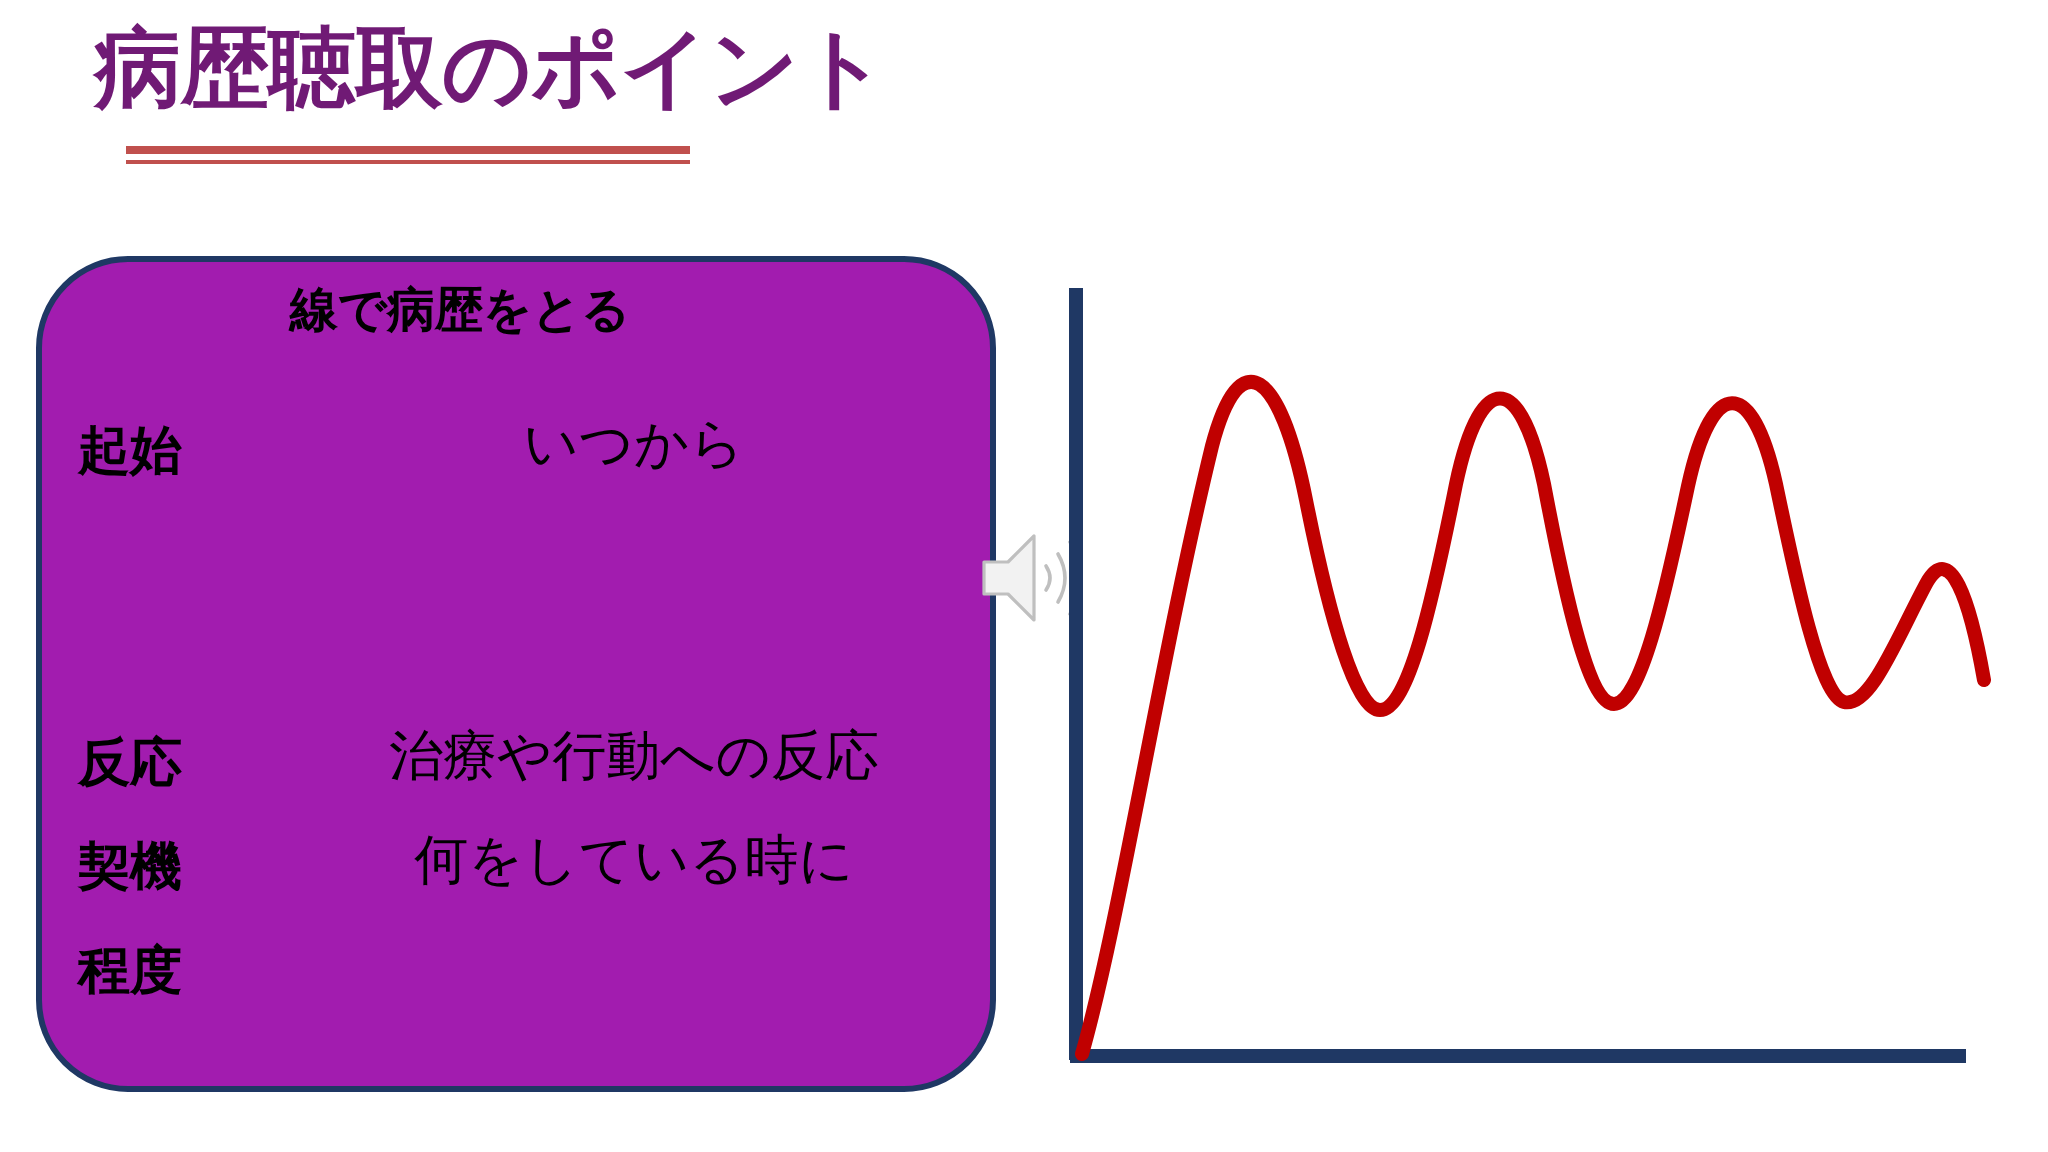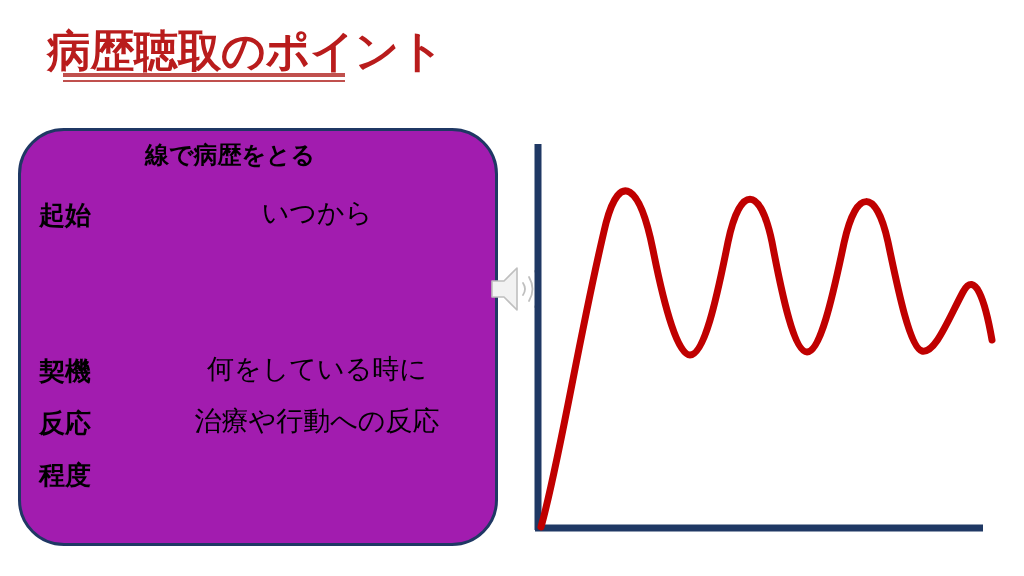--- a/index.html
+++ b/index.html
@@ -23,26 +23,26 @@
   #title-block {
     position: absolute;
     left: 47px;
     top: 6px;
     width: 480px;
     height: 86px;
   }
   #page-title {
     position: absolute;
     left: 0;
-    top: 16px;
+    top: 0;
     margin: 0;
     font-size: 44px;
     line-height: 58px;
     font-weight: bold;
-    color: #b91c1c;
+    color: #701a75;
     letter-spacing: -0.5px;
     white-space: nowrap;
     font-family: "DejaVu Sans", "Liberation Sans", sans-serif;
   }
   #title-rule {
     position: absolute;
     left: 16px;
     top: 67px;
     width: 282px;
     height: 9px;
@@ -90,21 +90,21 @@
   #history-rows {
     position: absolute;
     left: 0;
     top: 58px;
     width: 100%;
   }
   .history-row {
     position: relative;
     height: 52px;
     display: flex;
-    align-items: center;
+    align-items: flex-end;
   }
   .row-label {
     width: 130px;
     padding-left: 18px;
     box-sizing: border-box;
     font-size: 26px;
     line-height: 30px;
     font-weight: bold;
     color: #000000;
     white-space: nowrap;
@@ -163,27 +163,27 @@
         <div class="row-value">いつから</div>
       </div>
 
       <div class="history-row">
       </div>
 
       <div class="history-row">
       </div>
 
       <div class="history-row">
+        <div class="row-label">反応</div>
+        <div class="row-value">治療や行動への反応</div>
+      </div>
+
+      <div class="history-row">
         <div class="row-label">契機</div>
         <div class="row-value">何をしている時に</div>
-      </div>
-
-      <div class="history-row">
-        <div class="row-label">反応</div>
-        <div class="row-value">治療や行動への反応</div>
       </div>
 
       <div class="history-row">
         <div class="row-label">程度</div>
       </div>
 
     </div>
   </div>
 
   <div id="audio-icon">

